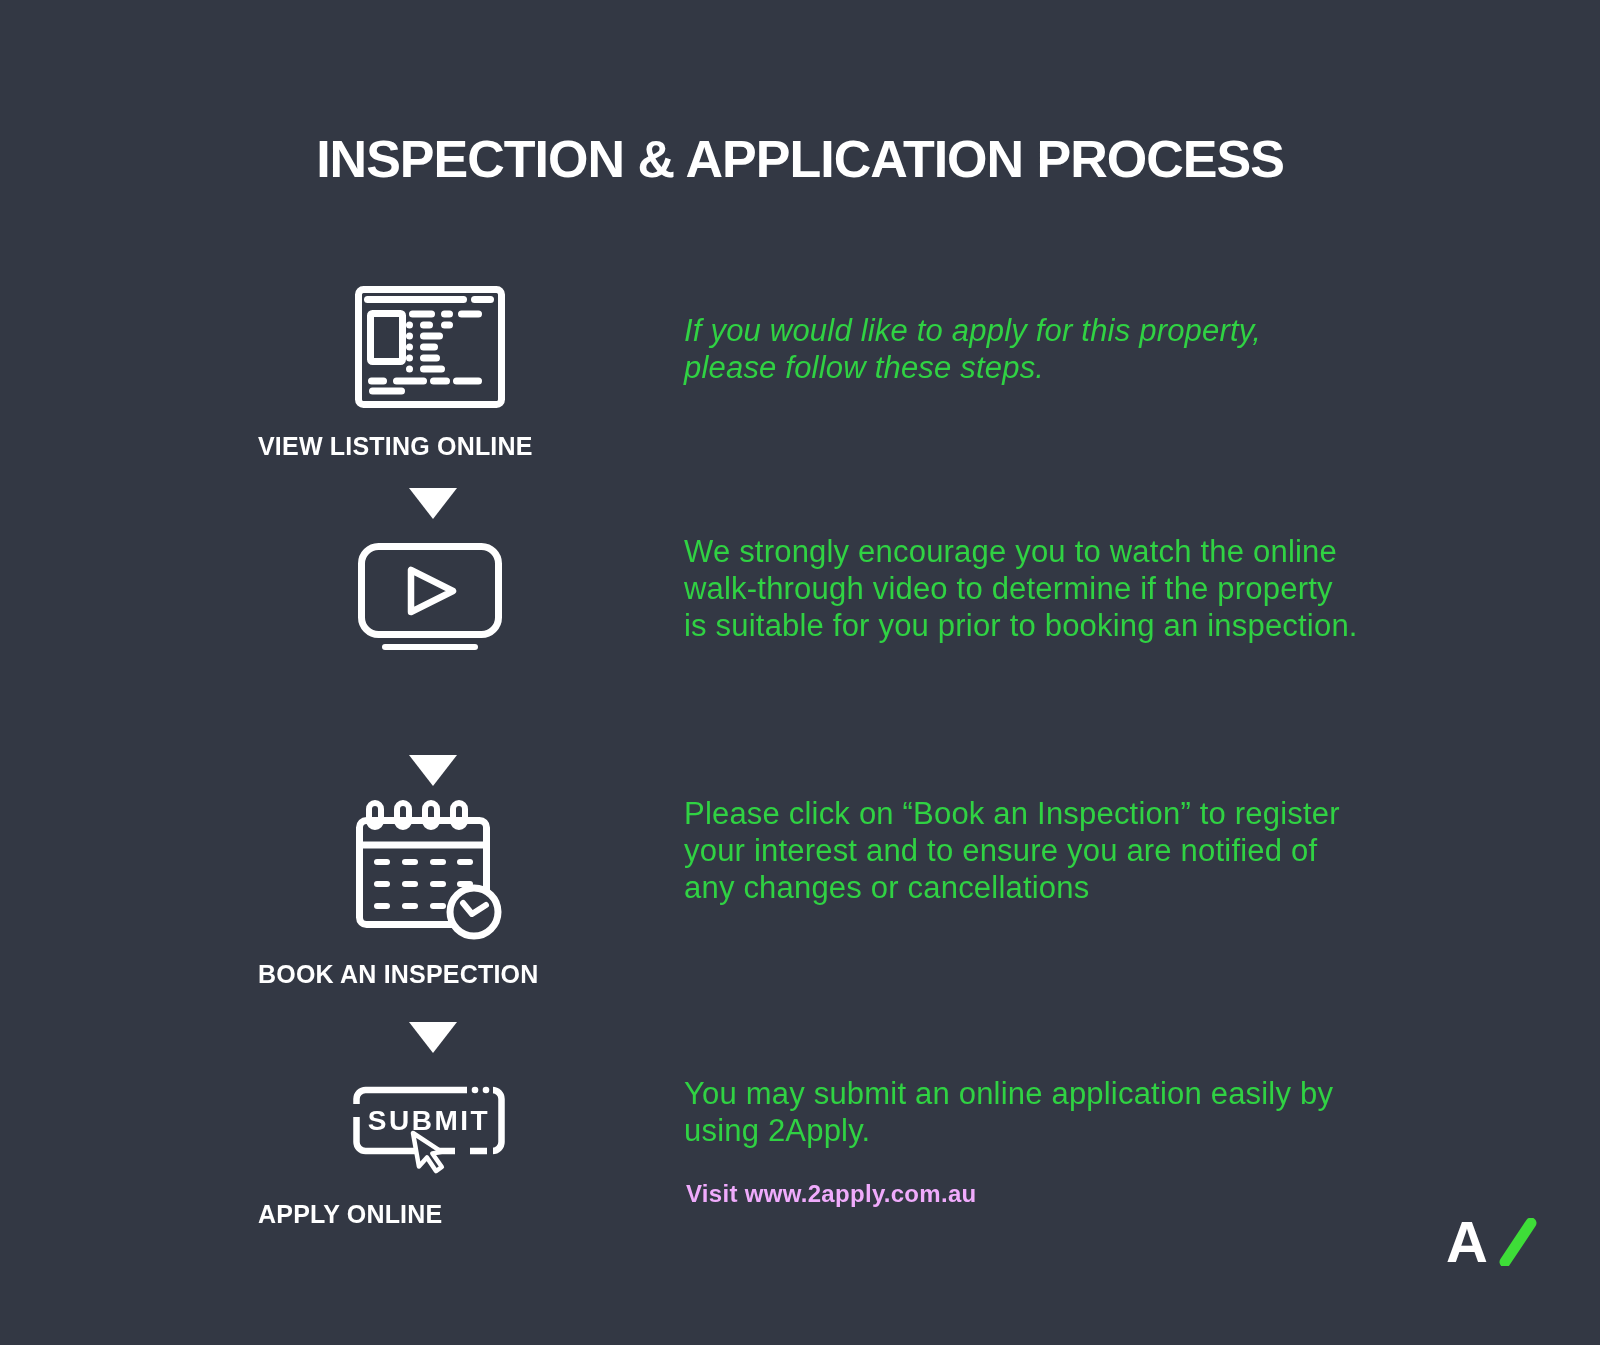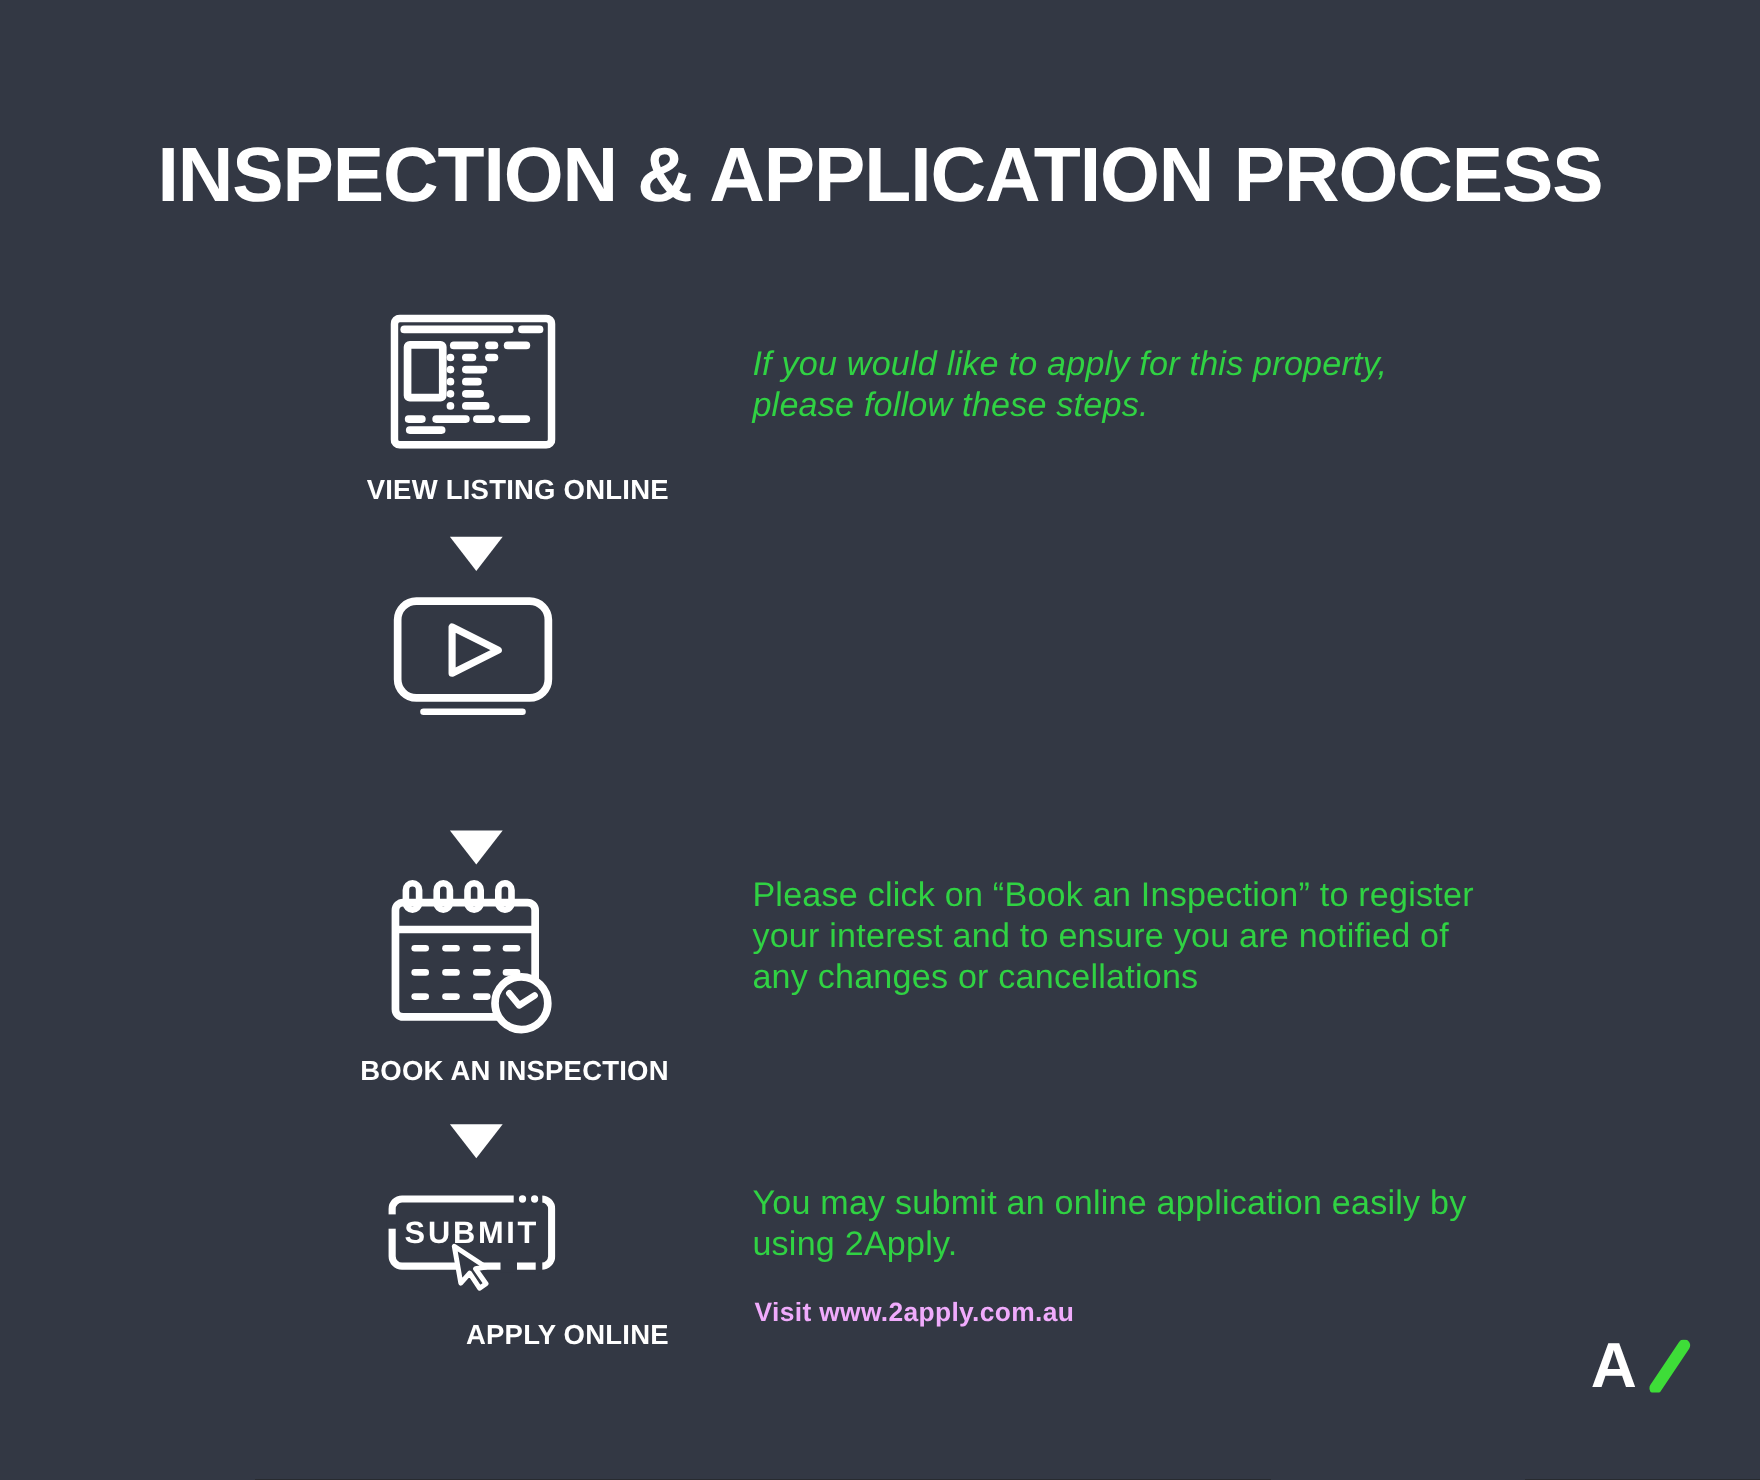--- a/index.html
+++ b/index.html
@@ -6,27 +6,27 @@
   .canvas{
     position:relative;
     width:1600px;height:1345px;
     background:#333844;
     font-family:"Liberation Sans", sans-serif;
     overflow:hidden;
   }
   .title{
     position:absolute;top:124px;left:0;width:100%;
     text-align:center;color:#ffffff;
-    font-size:70px;font-weight:700;letter-spacing:-1px;
+    font-size:52px;font-weight:700;letter-spacing:-1px;
     line-height:70px;white-space:nowrap;
   }
   .icon{position:absolute;}
   .step-label{
     position:absolute;left:258px;width:350px;
-    text-align:right;color:#ffffff;
+    text-align:left;color:#ffffff;
     font-size:25px;font-weight:700;line-height:25px;
     white-space:pre-line;letter-spacing:0.2px;
   }
   .arrow-down{
     position:absolute;left:409px;width:0;height:0;
     border-left:24px solid transparent;
     border-right:24px solid transparent;
     border-top:31px solid #ffffff;
   }
   .desc{
@@ -139,20 +139,23 @@
       <text x="78" y="47" text-anchor="middle" font-size="28" font-weight="bold" letter-spacing="2.5" fill="#ffffff" font-family="Liberation Sans, sans-serif">SUBMIT</text>
       <g transform="translate(62,50) rotate(-10)">
         <path d="M0 0 L0 34 L9.5 26.5 L16 41.5 L22.5 38.5 L15.5 23.5 L25 23.5 Z" fill="#333844" stroke="#ffffff" stroke-width="4.5" stroke-linejoin="round"></path>
       </g>
     </svg>
   </div>
   <div class="step-label" style="top:1202px;">APPLY ONLINE</div>
 
   <div class="desc" style="top:312px;font-style:italic;">If you would like to apply for this property,
 please follow these steps.</div>
+  <div class="desc" style="top:533px;">We strongly encourage you to watch the online
+walk-through video to determine if the property
+is suitable for you prior to booking an inspection.</div>
   <div class="desc" style="top:795px;">Please click on “Book an Inspection” to register
 your interest and to ensure you are notified of
 any changes or cancellations</div>
   <div class="desc" style="top:1075px;">You may submit an online application easily by
 using 2Apply.</div>
   <div class="note">Visit www.2apply.com.au</div>
 
   <div class="logo">
     <span>A</span>
     <span class="logo-slash">

